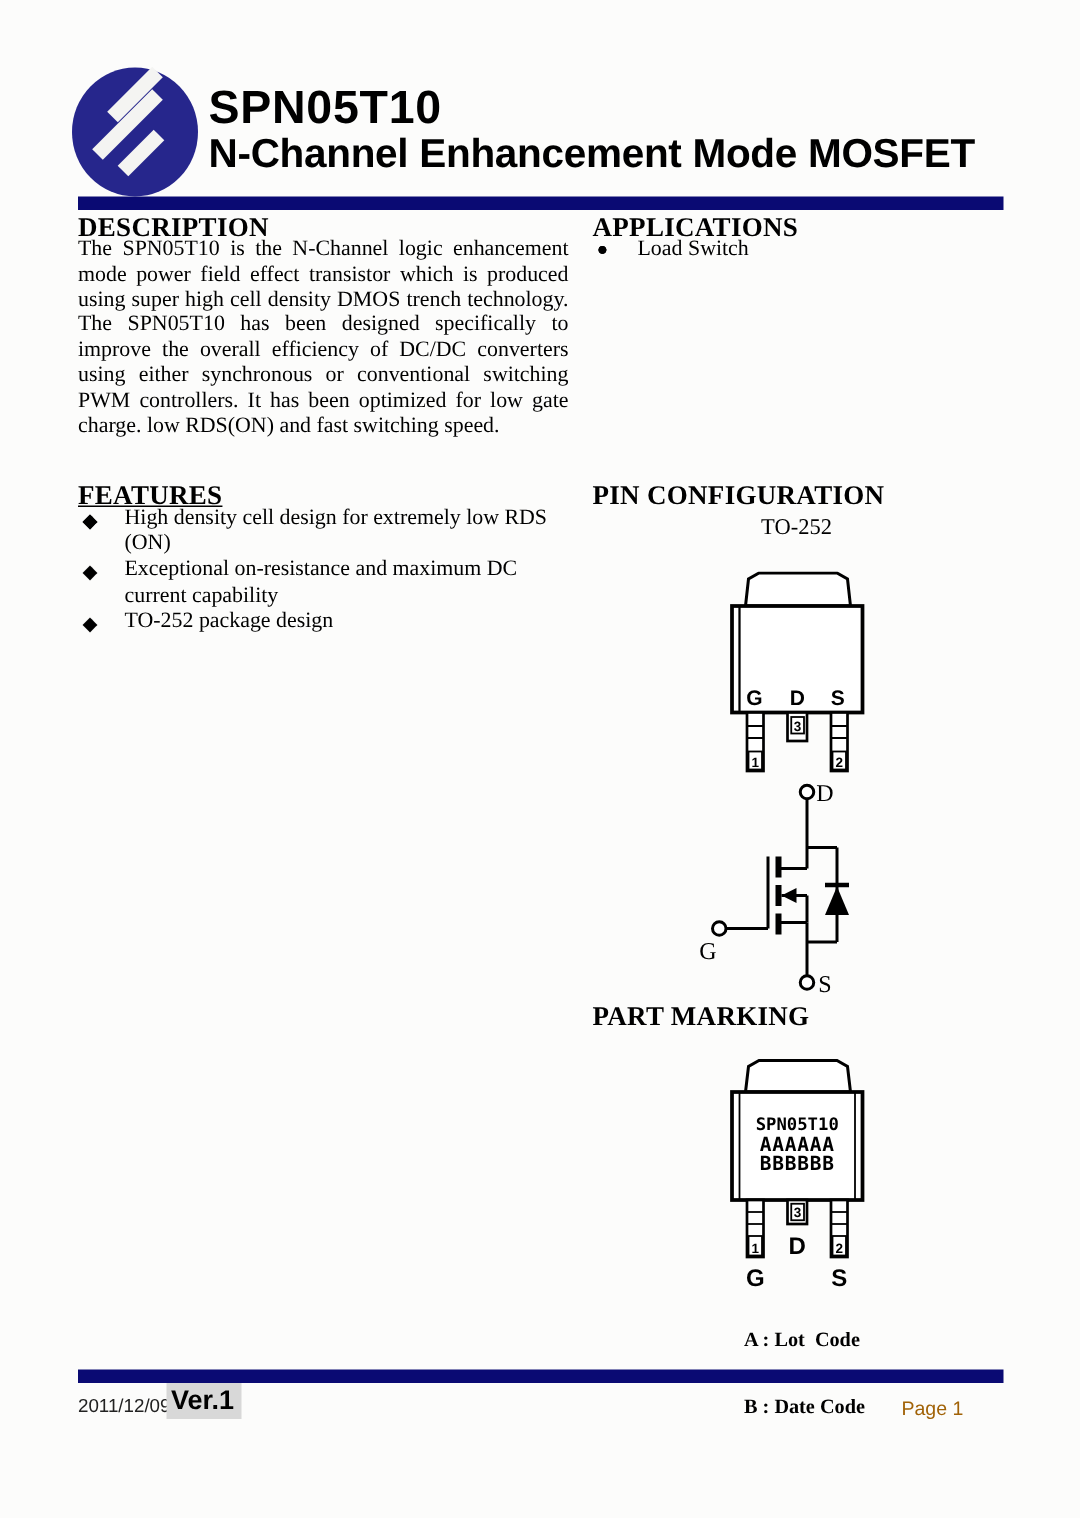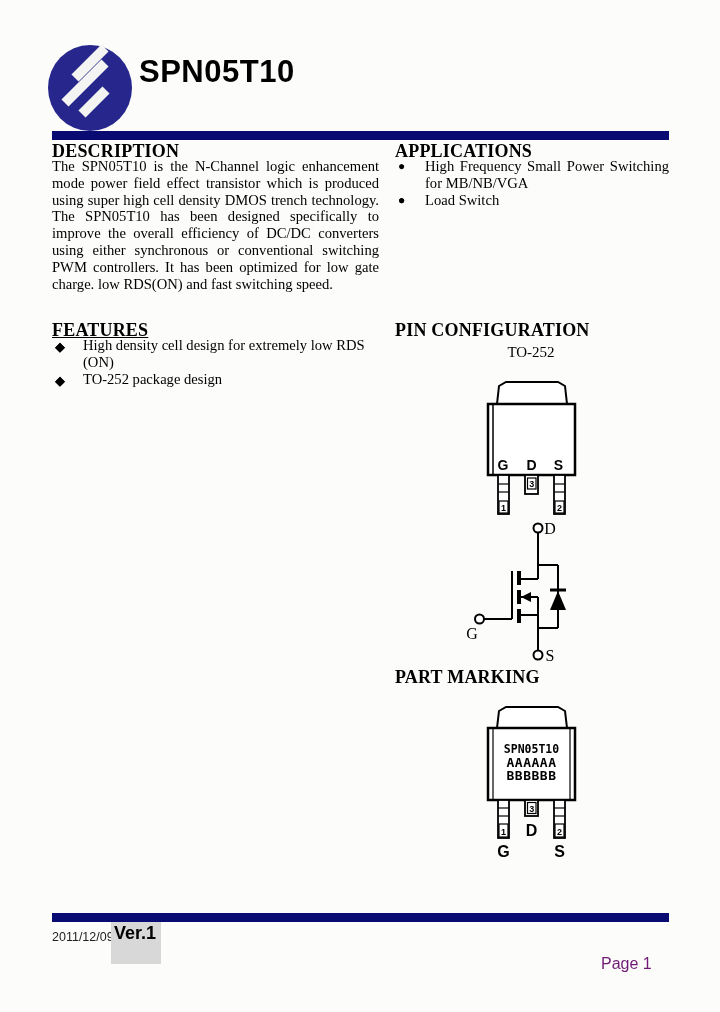--- a/index.html
+++ b/index.html
@@ -40,49 +40,49 @@
   .mark1  { font-family:"DejaVu Sans Mono",monospace; font-weight:bold; font-size:11.5px; text-anchor:middle; }
   .mark2  { font-family:"DejaVu Sans Mono",monospace; font-weight:bold; font-size:13px; text-anchor:middle; letter-spacing:0.5px; }
   .biglbl { font-family:"Liberation Sans",sans-serif; font-weight:bold; font-size:16px; text-anchor:middle; }
   .symlbl { font-family:"Liberation Serif",serif; font-size:16px; text-anchor:middle; }
 
   .legend { left:496px; top:855px; font-weight:bold; font-size:13.5px;
             line-height:15px; white-space:pre; }
 
   .footer-date { left:52px; top:930px; font-family:"Liberation Sans",sans-serif; font-size:12.5px; color:#222; }
   .footer-ver  { left:111px; top:922px; font-family:"Liberation Sans",sans-serif;
-                 font-weight:bold; font-size:18px; background:#d8d8d8; padding:1px 5px 20px 3px; }
-  .footer-page { left:601px; top:931px; font-family:"Liberation Sans",sans-serif; font-size:16px; color:#701a75;margin-top:24px; }
+                 font-weight:bold; font-size:18px; background:#d8d8d8; padding:1px 5px 2px 3px; }
+  .footer-page { left:601px; top:931px; font-family:"Liberation Sans",sans-serif; font-size:13px; color:#a16207; }
 </style>
 </head>
 <body>
 
 <div class="page">
 
   <svg class="abs" style="left:45px; top:42px;" width="90" height="90" viewBox="0 0 90 90">
     <ellipse cx="45" cy="46" rx="42" ry="43" fill="#26268c"></ellipse>
     <g stroke="#f4f4f2" stroke-width="10">
       <line x1="30" y1="36" x2="60" y2="6"></line>
       <line x1="20" y1="61" x2="60" y2="21"></line>
       <line x1="37" y1="72" x2="61" y2="48"></line>
     </g>
   </svg>
 
   <div class="abs part-title">SPN05T10</div>
+  <div class="abs part-subtitle">N-Channel Enhancement Mode MOSFET</div>
 
   <div class="abs bar bar-top"></div>
 
   <div class="abs sec-head" style="left:52px; top:141px;">DESCRIPTION</div>
   <div class="abs desc-body">The SPN05T10 is the N-Channel logic enhancement mode power field effect transistor which is produced using super high cell density DMOS trench technology. The SPN05T10 has been designed specifically to improve the overall efficiency of DC/DC converters using either synchronous or conventional switching PWM controllers. It has been optimized for low gate charge. low RDS(ON) and fast switching speed.</div>
 
   <div class="abs sec-head" style="left:395px; top:141px;">APPLICATIONS</div>
   <ul class="abs blist app-list">
     <li>
       <span class="bullet">●</span>
-      <span>High Frequency Small Power Switching for MB/NB/VGA</span>
     </li>
     <li>
       <span class="bullet">●</span>
     </li>
     <li>
       <span class="bullet">●</span>
       <span>Load Switch</span>
     </li>
   </ul>
 
@@ -90,20 +90,21 @@
   <ul class="abs blist feat-list">
     <li>
       <span class="bullet">◆</span>
     </li>
     <li>
       <span class="bullet">◆</span>
       <span>High density cell design for extremely low RDS (ON)</span>
     </li>
     <li>
       <span class="bullet">◆</span>
+      <span>Exceptional on-resistance and maximum DC current capability</span>
     </li>
     <li>
       <span class="bullet">◆</span>
       <span>TO-252 package design</span>
     </li>
   </ul>
 
   <div class="abs sec-head" style="left:395px; top:320px;">PIN CONFIGURATION</div>
   <div class="abs pkg-label">TO-252</div>
 
@@ -184,19 +185,23 @@
     <text x="47.5" y="61" class="mark2">AAAAAA</text>
     <text x="47.5" y="74" class="mark2">BBBBBB</text>
     <text x="19.5" y="129" class="npin">1</text>
     <text x="47.7" y="105.5" class="npin">3</text>
     <text x="75.5" y="129" class="npin">2</text>
     <text x="47.5" y="130" class="biglbl">D</text>
     <text x="19.5" y="151" class="biglbl">G</text>
     <text x="75.5" y="151" class="biglbl">S</text>
   </svg>
 
+  <div class="abs legend">
+    <div>A : Lot  Code</div>
+    <div>B : Date Code</div>
+  </div>
 
   <div class="abs bar bar-bottom"></div>
   <div class="abs footer-date">2011/12/09</div>
   <div class="abs footer-ver">Ver.1</div>
   <div class="abs footer-page">Page 1</div>
 
 </div>
 
 </body></html>

